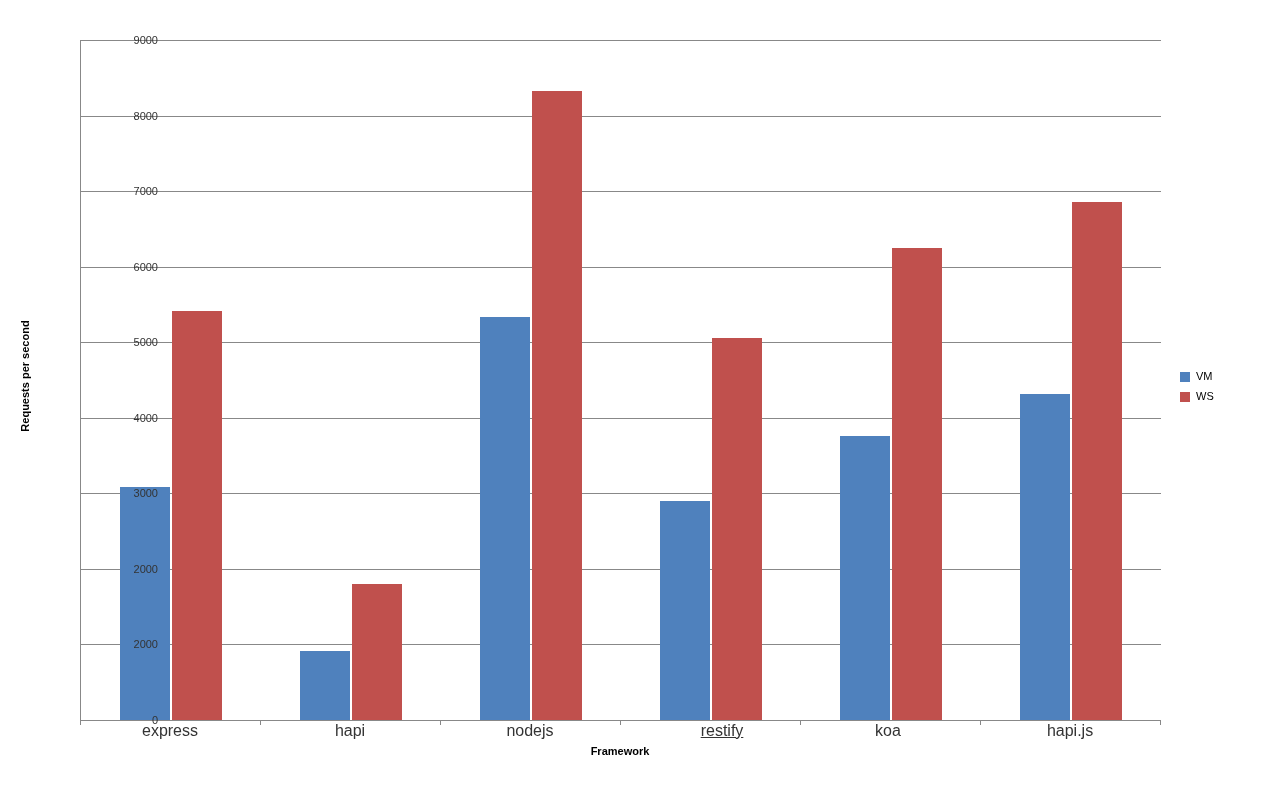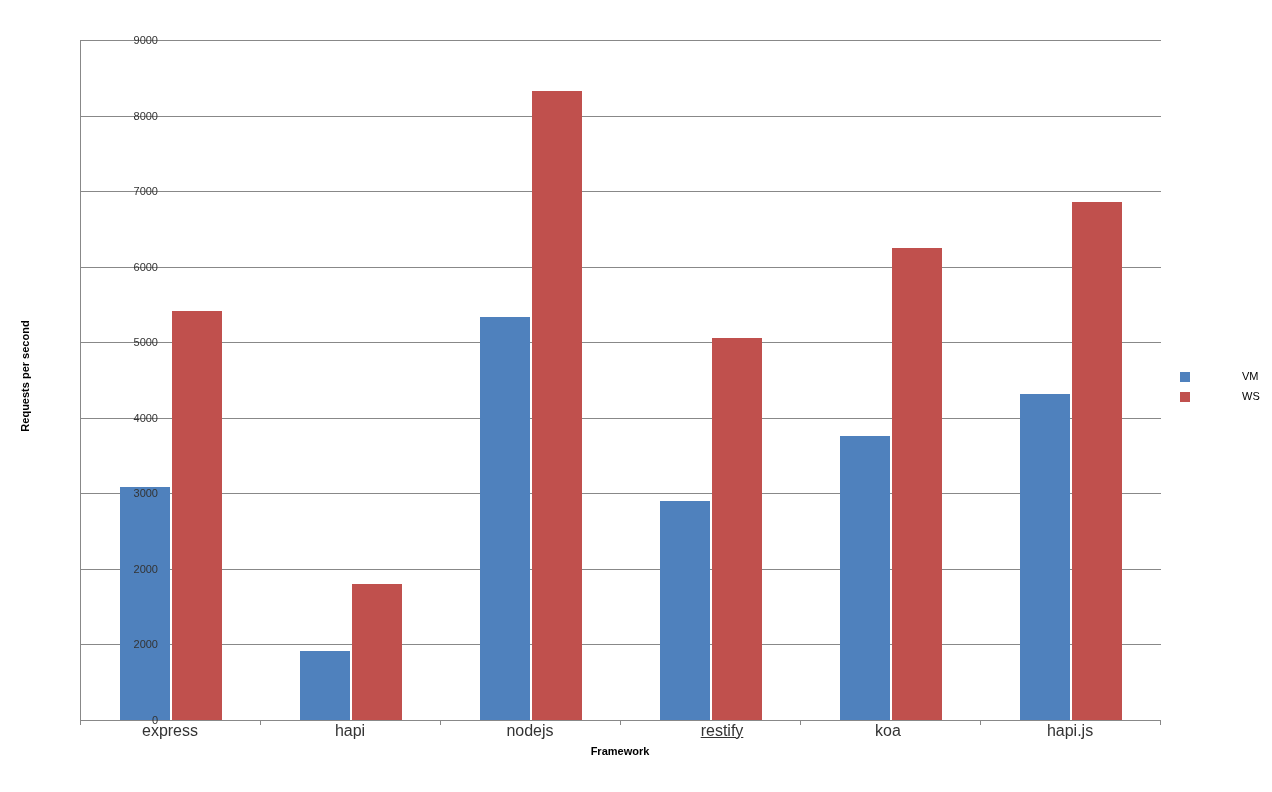--- a/index.html
+++ b/index.html
@@ -90,21 +90,20 @@
     .legend {
       position: absolute;
       left: 1160px;
       top: 350px;
       font-size: 11px;
     }
     .legend-item {
       display: flex;
       align-items: flex-end;
       margin-bottom: 8px;
-      gap: 46px;
     }
     .legend-swatch {
       width: 10px;
       height: 10px;
       margin-right: 6px;
     }
   </style>
 </head>
 <body>
 

